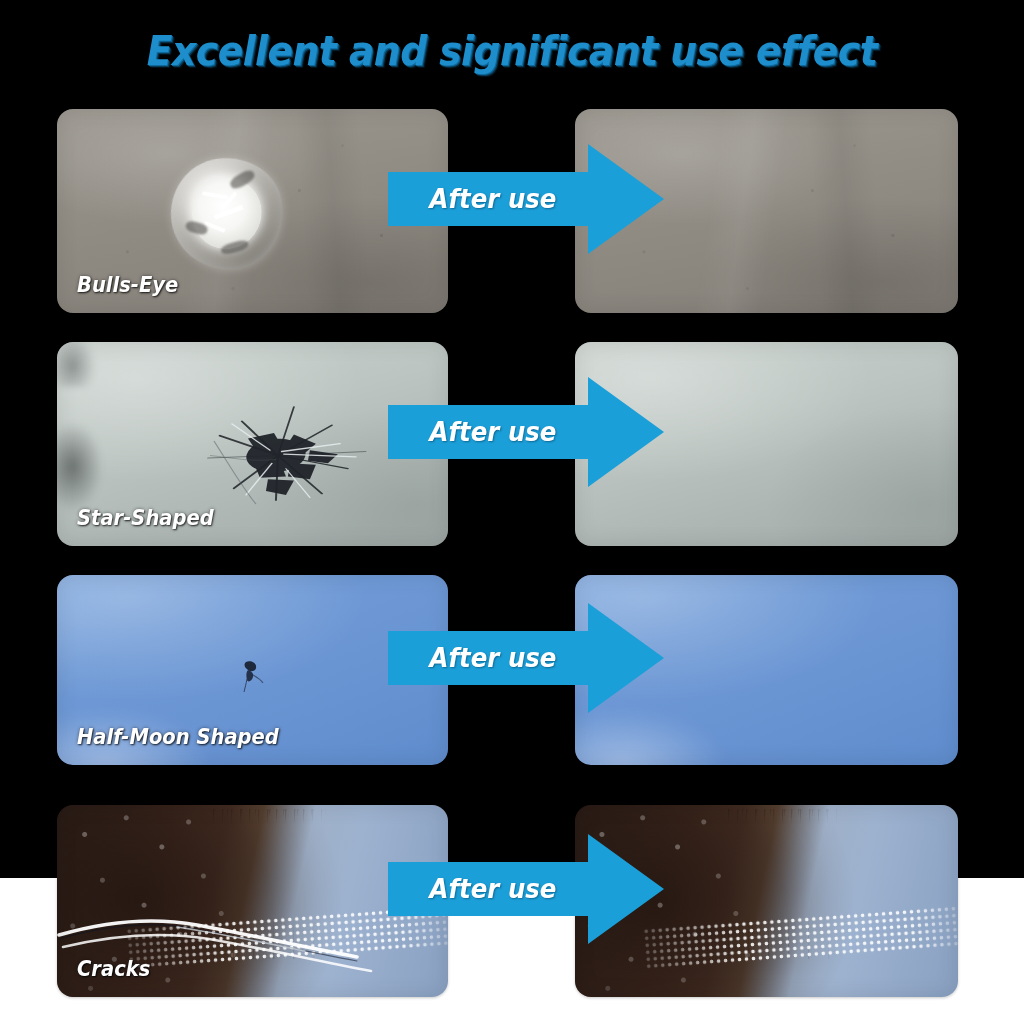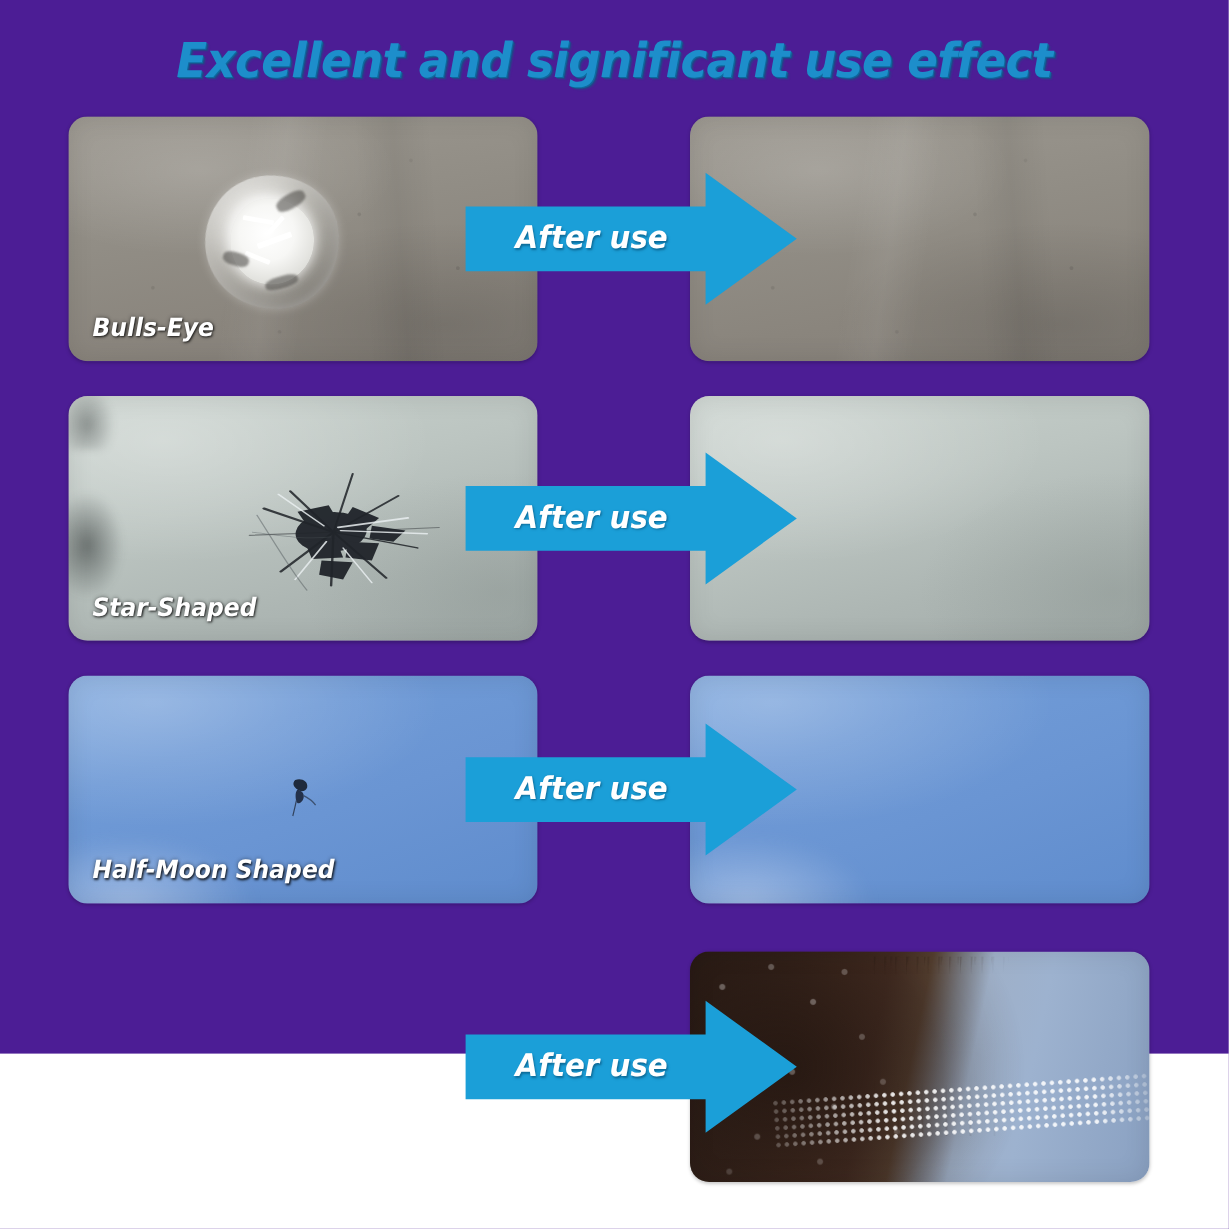--- a/index.html
+++ b/index.html
@@ -11,21 +11,21 @@
     background: #ffffff;
     font-family: "Liberation Sans", "DejaVu Sans", sans-serif;
     overflow: hidden;
     position: relative;
   }
 
   #poster {
     position: relative;
     width: 1024px;
     height: 878px;
-    background: #4c1d95;
+    background: #000000;
   }
 
   
   .title {
     position: absolute;
     top: 28px;
     left: 0;
     width: 1024px;
     text-align: center;
     font-size: 40px;
@@ -40,21 +40,21 @@
        3px 3px 1px rgba(16,90,130,0.22);
     white-space: nowrap;
     font-family: "DejaVu Sans", "Liberation Sans", sans-serif;
   }
 
   
   .row { position: absolute; left: 0; width: 1024px; }
 
   .panel {
     position: absolute;
-    top: 0;
+    top: 12px;
     border-radius: 16px;
     overflow: hidden;
     box-shadow: 0 1px 3px rgba(0,0,0,0.22);
   }
   .panel.before { left: 57px;  width: 391px; }
   .panel.after  { left: 575px; width: 383px; }
 
   .panel-img { position: absolute; inset: 0; }
 
   .panel-label {
@@ -400,20 +400,39 @@
     <div class="arrow-wrap" style="top:40px;">
       <svg class="arrow-svg" viewBox="0 0 276 110">
         <polygon points="0,28 200,28 200,0 276,55 200,110 200,82 0,82" fill="#1b9fd8"></polygon>
       </svg>
       <div class="arrow-text">After use</div>
     </div>
   </div>
 
   <div class="row" style="top:793px; height:192px;">
 
+    <div class="panel before" style="height:192px;">
+      <div class="panel-img art-windshield">
+        <div class="foliage"></div>
+        <div class="foliage-wisps"></div>
+        <div class="frit-band"></div>
+        <div class="ws-cracks">
+          <svg viewBox="0 0 391 192" preserveAspectRatio="none">
+            <g fill="none" stroke-linecap="round">
+              <path d="M2 130 C 50 116, 96 112, 140 120 C 190 129, 236 140, 300 152" stroke="#ffffff" stroke-width="3.6" opacity="0.95"></path>
+              <path d="M2 130 C 50 116, 96 112, 140 120 C 190 129, 236 140, 300 152" stroke="#0d1422" stroke-width="1.2" opacity="0.55" transform="translate(0,4)"></path>
+              <path d="M6 142 C 56 130, 104 126, 152 134 C 204 143, 252 154, 314 166" stroke="#ffffff" stroke-width="2.6" opacity="0.85"></path>
+              <path d="M120 122 C 160 128, 200 136, 248 146" stroke="#e8f0f8" stroke-width="1.6" opacity="0.65"></path>
+            </g>
+          </svg>
+        </div>
+      </div>
+      <div class="panel-label">Cracks</div>
+      <div class="vignette"></div>
+    </div>
 
     <div class="panel after" style="height:192px;">
       <div class="panel-img art-windshield">
         <div class="foliage"></div>
         <div class="foliage-wisps"></div>
         <div class="frit-band"></div>
       </div>
       <div class="vignette"></div>
     </div>
 

